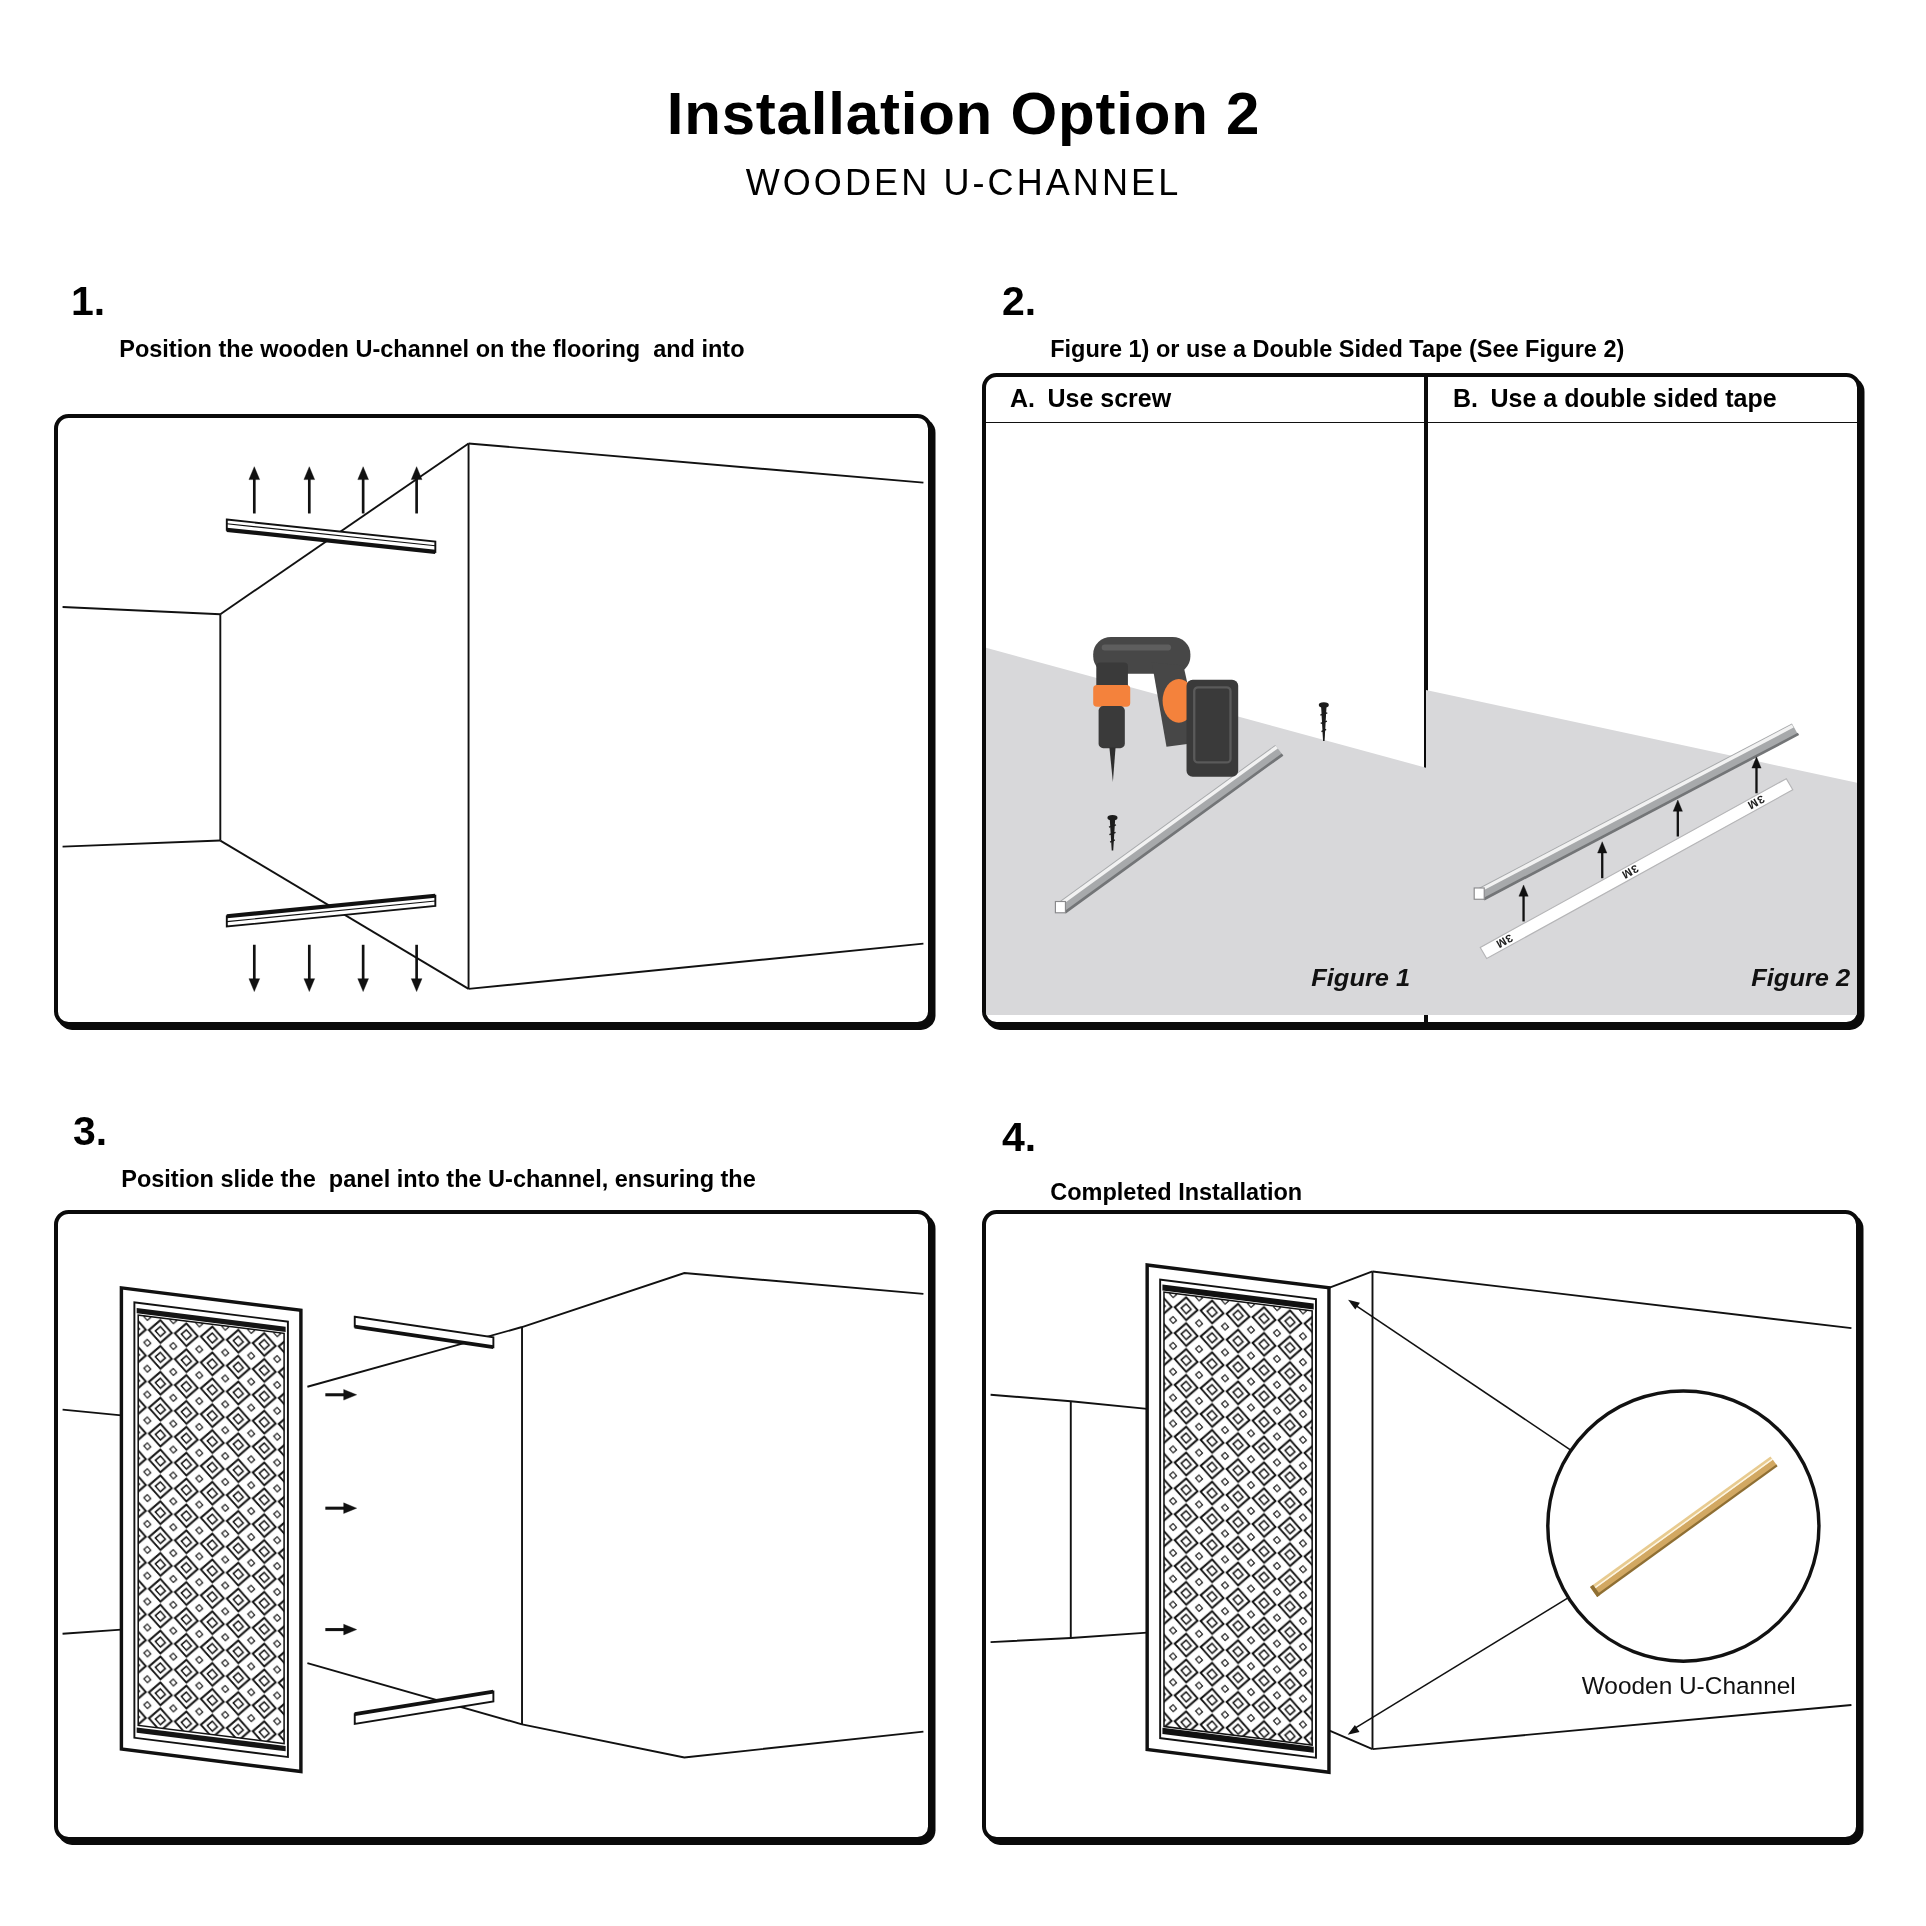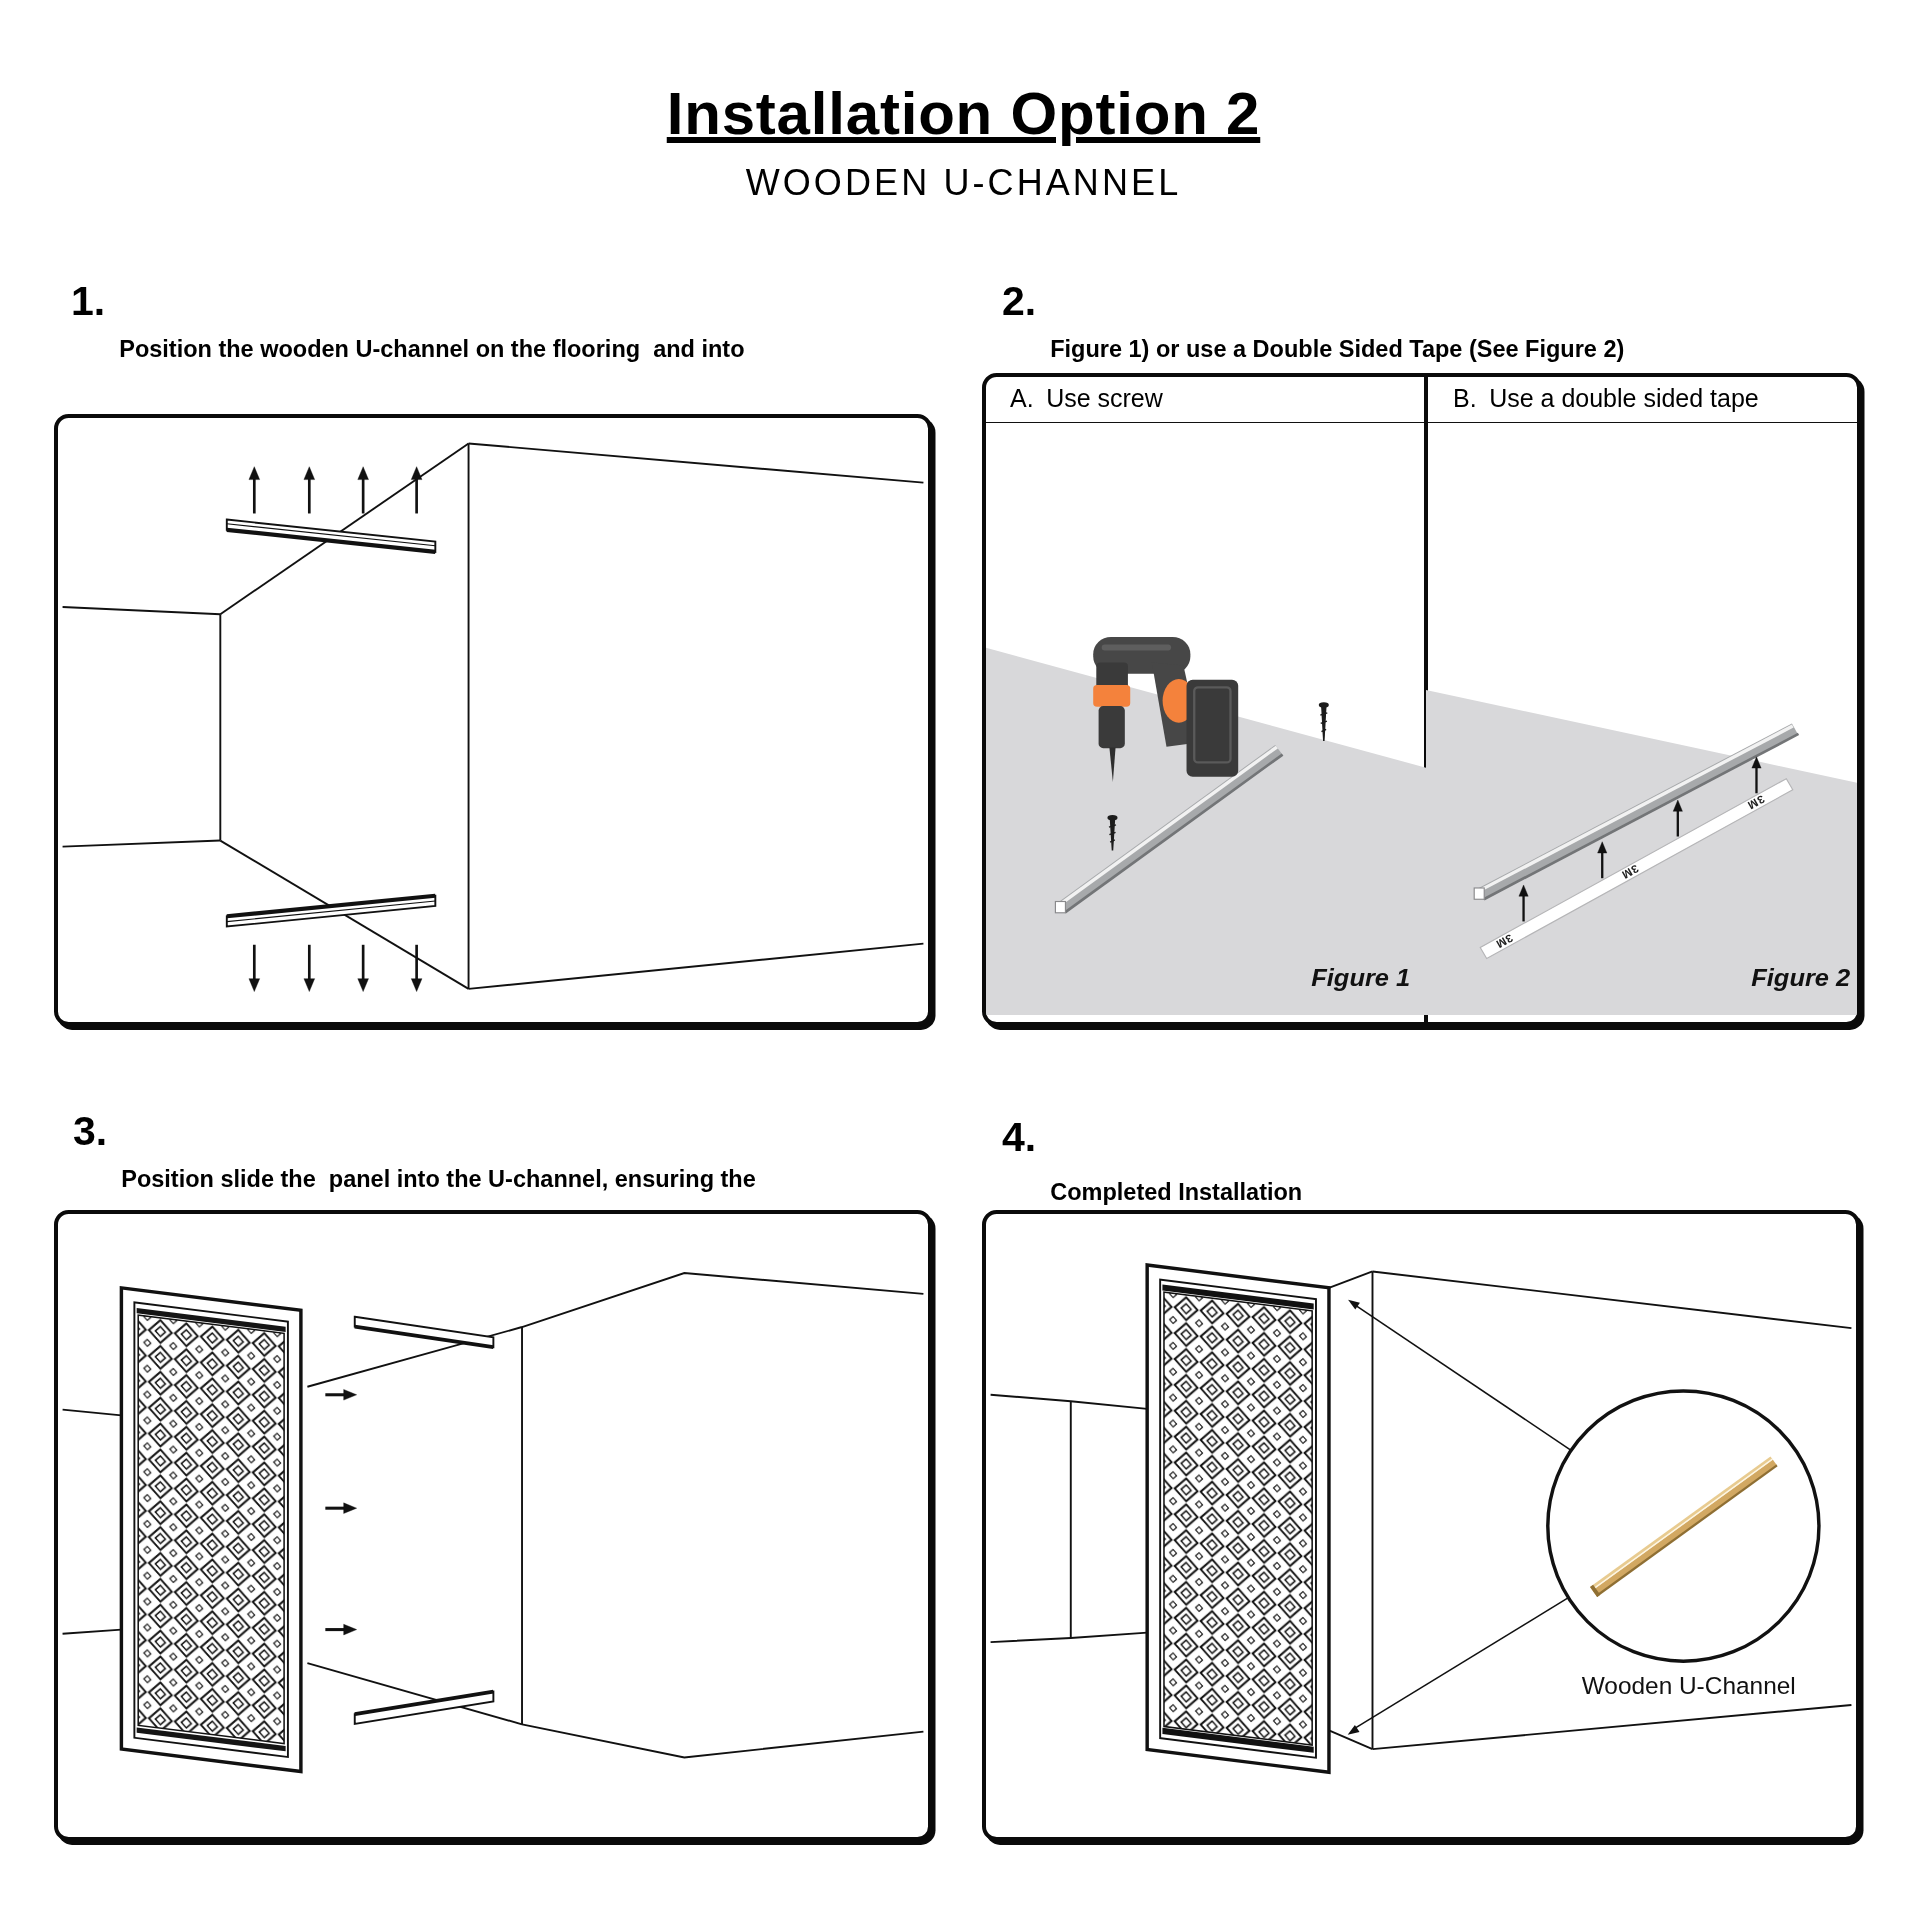--- a/index.html
+++ b/index.html
@@ -1,30 +1,30 @@
 <!DOCTYPE html>
 <html style="font-size:6.2px"><head>
 <meta charset="utf-8">
 <style>
   html,body{margin:0;padding:0;background:#fff;}
   #page{position:relative;width:1927px;height:1927px;background:#ffffff;
         font-family:"Liberation Sans",sans-serif;color:#000;overflow:hidden;}
   .title{position:absolute;top:84px;left:0;width:100%;text-align:center;
-         font-size:60px;font-weight:800;letter-spacing:0.8px;line-height:1;text-decoration:underline;}
+         font-size:60px;font-weight:800;letter-spacing:0.8px;line-height:1;}
   .subtitle{position:absolute;top:165px;left:0;width:100%;text-align:center;
          font-size:36px;font-weight:400;letter-spacing:3.1px;line-height:1;}
   .step{position:absolute;display:flex;align-items:flex-start;}
   .step-num{font-size:41px;font-weight:700;line-height:1.05;margin-right:14px;}
   .step-text{font-size:23.5px;font-weight:700;line-height:1.19;white-space:pre-wrap;}
   .panel-box{position:absolute;box-sizing:border-box;border:4.2px solid #0a0a0a;
          border-radius:14.6px;background:#fff;box-shadow:3.5px 3.9px 0 #0a0a0a;overflow:hidden;}
   .boxsvg{position:absolute;left:0;top:0;width:100%;height:100%;}
   
   #fig-header{position:absolute;left:0;top:0;right:0;height:45px;border-bottom:1.5px solid #111;}
-  .fig-col-label{position:absolute;top:7px;font-size:25px;font-weight:400;white-space:pre-wrap;}
+  .fig-col-label{position:absolute;top:7px;font-size:25px;font-weight:700;white-space:pre-wrap;}
   #fig-divider{position:absolute;left:438px;top:0;bottom:0;width:3.9px;background:#0a0a0a;}
   .cellsvg{position:absolute;top:45px;width:440px;height:593px;}
   svg text{font-family:"Liberation Sans",sans-serif;}
   .figure-label{font-size:66px;font-style:italic;font-weight:600;}
   .callout-label{font-size:64px;font-weight:500;}
   .tape-label{font-size:30px;font-weight:700;letter-spacing:2px;}
 </style>
 </head>
 <body>
 

